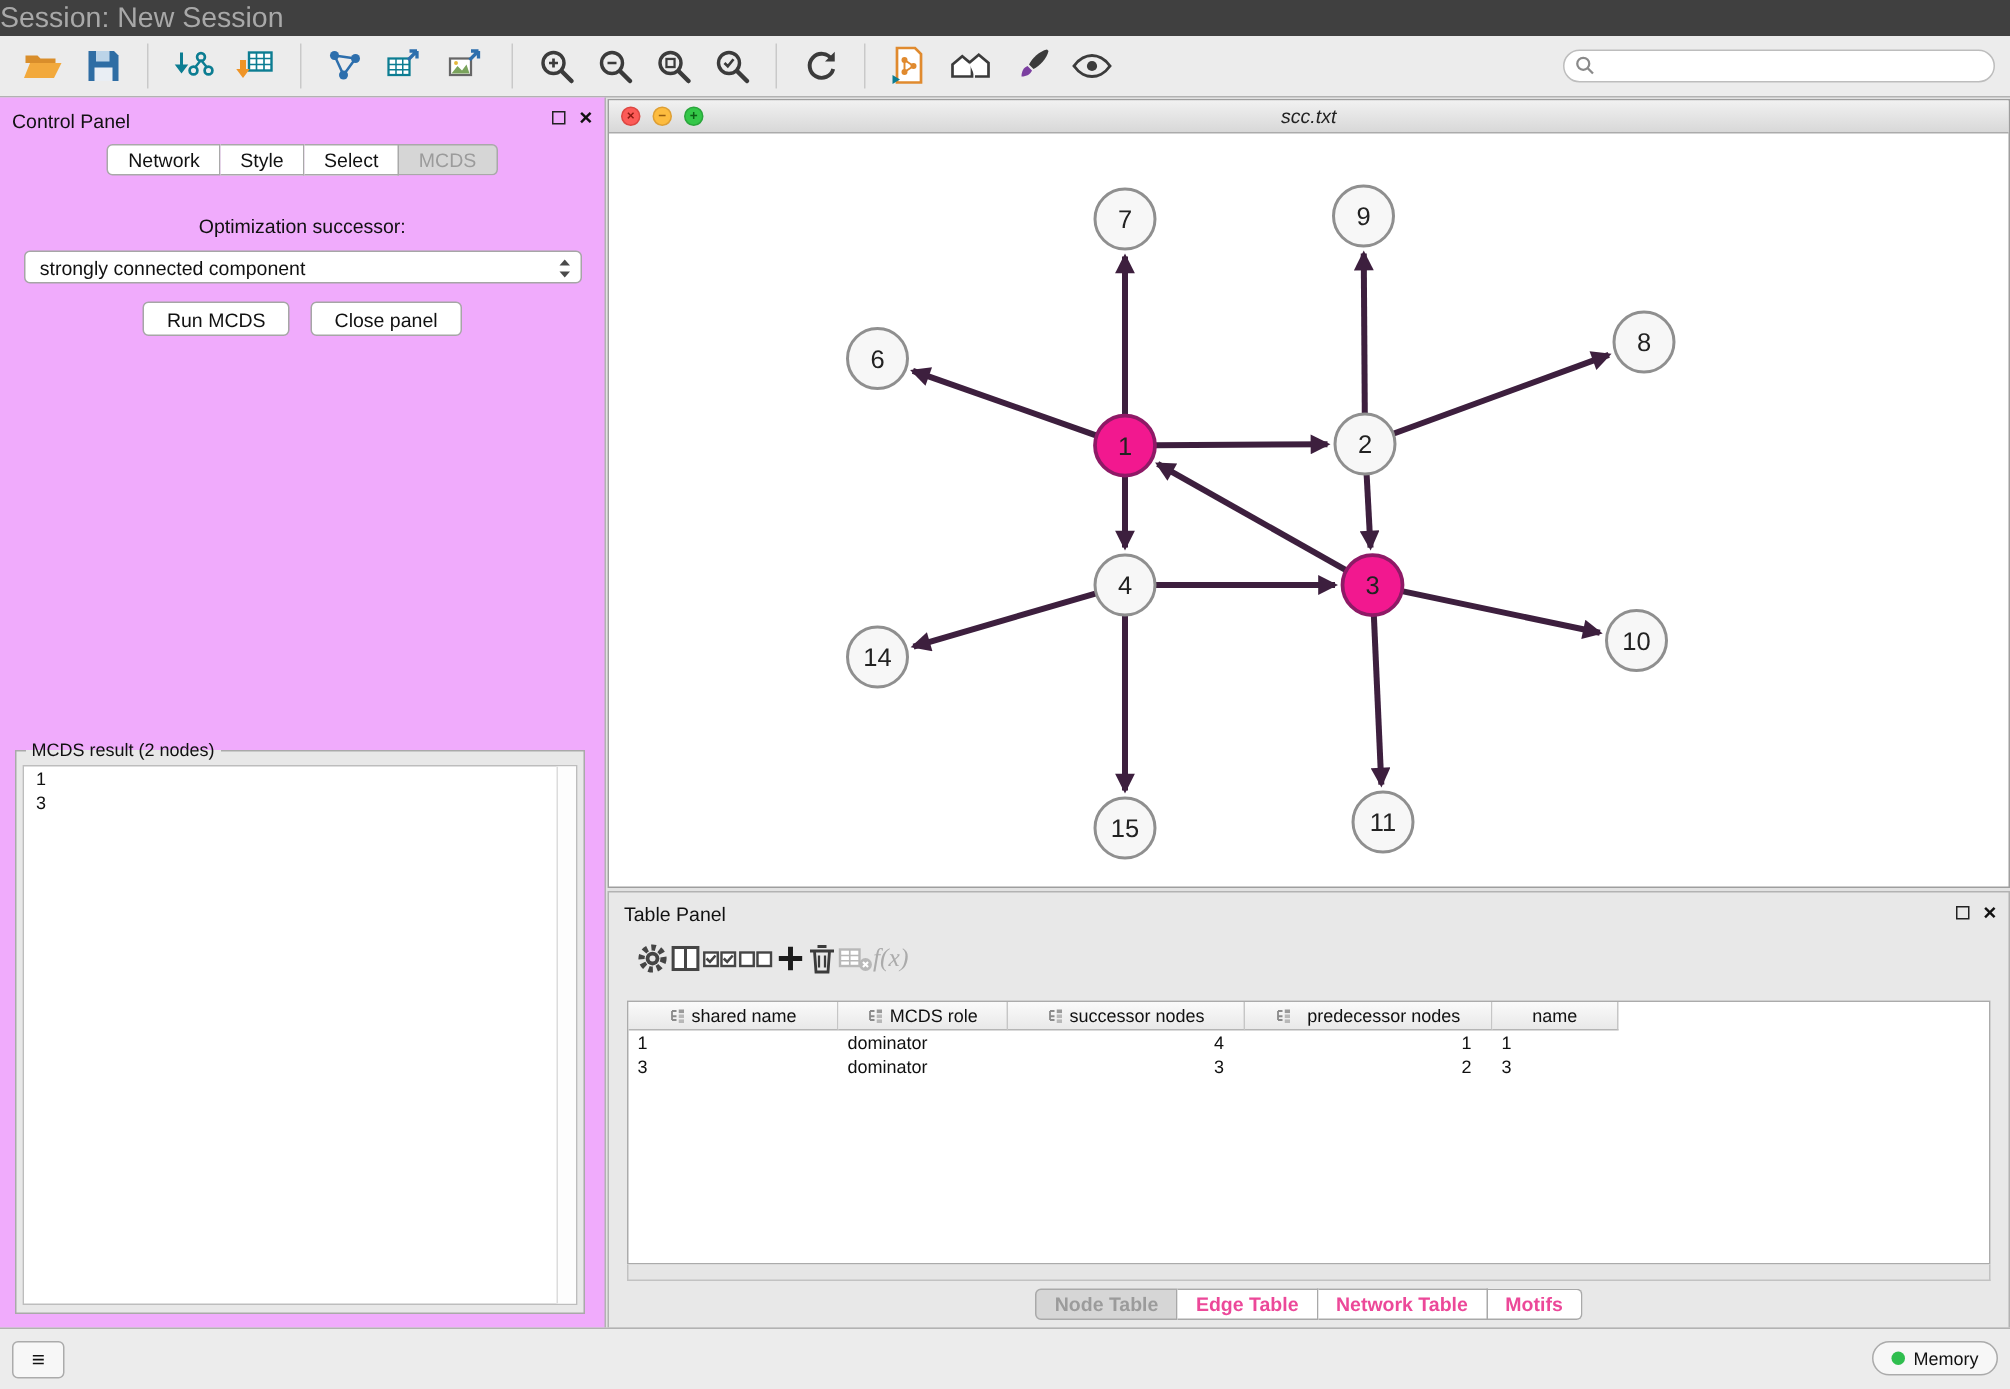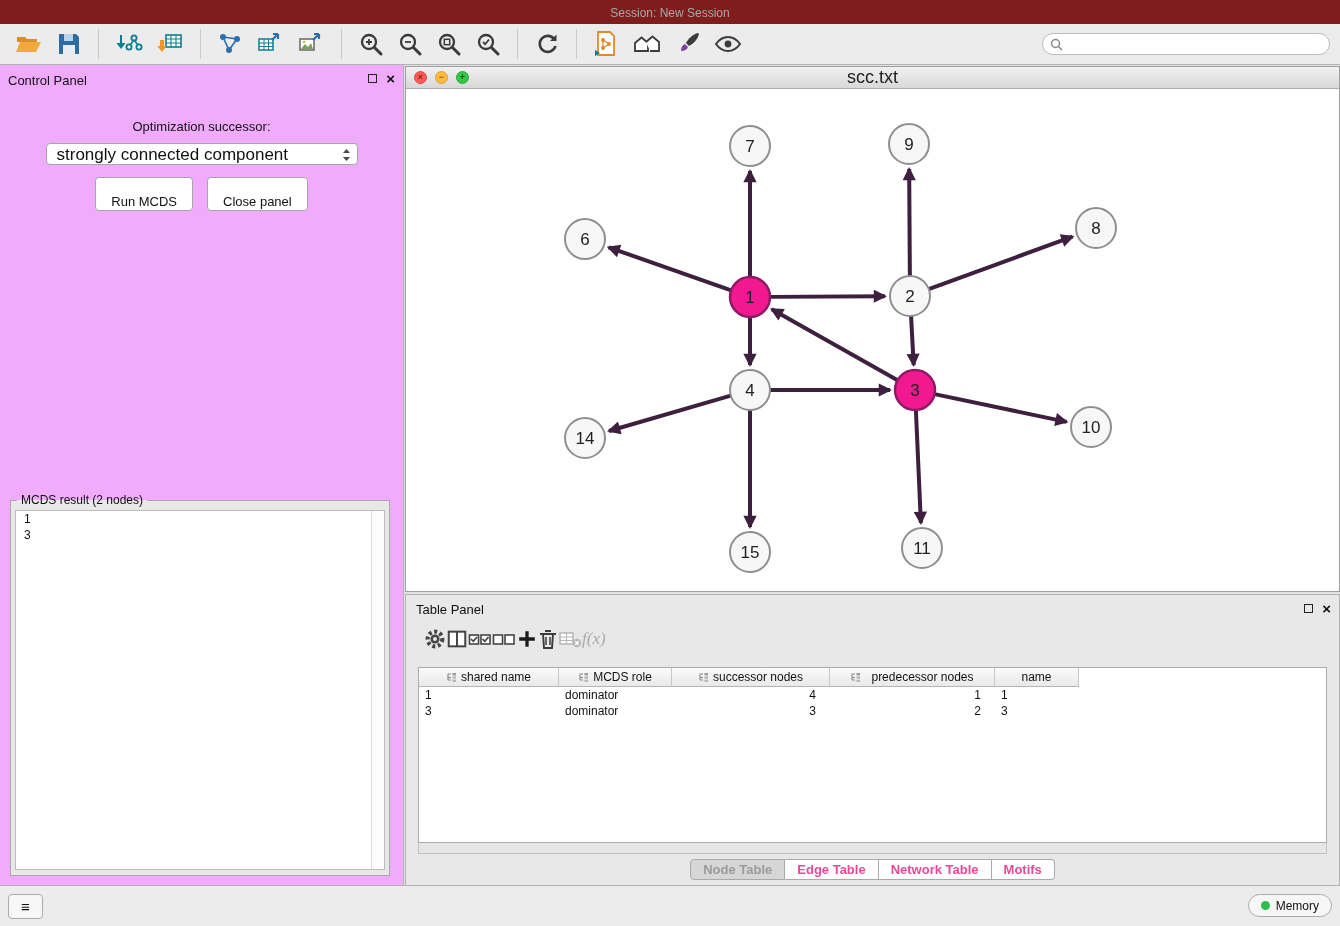--- a/index.html
+++ b/index.html
@@ -1,20 +1,20 @@
 <!DOCTYPE html>
 <html><head>
 <meta charset="utf-8">
 <style>
   html,body{margin:0;padding:0;}
   body{width:1340px;height:926px;position:relative;overflow:hidden;
        font-family:"Liberation Sans",sans-serif;background:#e2e2e2;color:#111;}
   
-  .titlebar{position:absolute;top:0;left:0;right:0;height:24px;background:#7f1d1d;
-            color:#a8a8a8;font-size:12px;text-align:center;line-height:26px;}
+  .titlebar{position:absolute;top:0;left:0;right:0;height:24px;background:#404040;
+            color:#a8a8a8;font-size:19px;text-align:left;line-height:26px;}
   .toolbar{position:absolute;top:24px;left:0;right:0;height:41px;background:#ececec;
            border-bottom:1px solid #b2b2b2;display:flex;align-items:center;
            padding:0 10px;box-sizing:border-box;gap:3px;}
   .tb-btn{background:none;border:none;padding:2px 5px;display:flex;align-items:center;justify-content:center;}
   .tb-sep{width:1px;height:30px;background:#c9c9c9;margin:0 8px;}
   .search-wrap{margin-left:auto;position:relative;width:288px;}
   .search-wrap input{width:100%;height:22px;border:1px solid #bdbdbd;border-radius:12px;
            padding:0 8px 0 26px;box-sizing:border-box;font-size:12px;background:#fff;outline:none;
            font-family:inherit;}
   .search-icon{position:absolute;left:8px;top:4px;}
@@ -27,45 +27,45 @@
   .cp-title{position:absolute;left:8px;top:8px;font-size:13px;}
   .panel-btns{position:absolute;right:8px;top:8px;display:flex;gap:9px;align-items:center;}
   .float-btn{width:9px;height:9px;border:1.5px solid #222;background:transparent;box-sizing:border-box;}
   .close-btn{font-size:15px;font-weight:700;color:#111;line-height:11px;}
   .cp-tabs{display:flex;justify-content:center;margin-top:3px;}
   .tab{font-size:13px;padding:2px 13px;background:#fff;border:1px solid #a9a9a9;border-left:none;color:#111;}
   .tab:first-child{border-left:1px solid #a9a9a9;border-radius:4px 0 0 4px;}
   .tab:last-child{border-radius:0 4px 4px 0;}
   .tab.dim{background:#d6d6d6;color:#9b9b9b;}
   .opt-label{text-align:center;font-size:13px;margin-top:26px;}
-  .dropdown{width:312px;margin:9px auto 0;height:22px;background:#fff;border:1px solid #a6a6a6;
-            border-radius:4px;position:relative;font-size:17px;line-height:22px;
+  .dropdown{width:372px;margin:9px auto 0;height:22px;background:#fff;border:1px solid #a6a6a6;
+            border-radius:4px;position:relative;font-size:13px;line-height:22px;
             padding-left:10px;box-sizing:border-box;}
   .dropdown svg{position:absolute;right:6px;top:4px;}
   .cp-buttons{display:flex;justify-content:center;gap:14px;margin-top:12px;}
   .btn{height:23px;background:#fff;border:1px solid #a6a6a6;border-radius:4px;font-size:13px;
-       padding:16px 15px;font-family:inherit;color:#111;}
+       padding:4px 15px;font-family:inherit;color:#111;}
   fieldset.result{position:absolute;left:10px;right:13px;top:428px;bottom:10px;
        border:1px solid #a9a9a9;margin:0;padding:0;background:#e8e8e8;}
   fieldset.result legend{font-size:12px;margin-left:6px;padding:0 4px;}
   .listbox{position:absolute;left:4px;right:4px;top:3px;bottom:5px;background:#fff;border:1px solid #bdbdbd;}
   .list-scroll{position:absolute;right:0;top:0;bottom:0;width:12px;border-left:1px solid #dcdcdc;background:#fdfdfd;}
   .list-item{font-size:12px;padding:1px 0 1px 8px;}
   
   .right{position:absolute;left:405px;top:0;right:0;bottom:0;}
   .net-window{position:absolute;top:1px;left:0;right:0;height:526px;border:1px solid #9e9e9e;
               box-sizing:border-box;background:#fff;}
   .net-titlebar{height:21px;background:linear-gradient(#f1f1f1,#d8d8d8);border-bottom:1px solid #ababab;position:relative;}
   .traffic{position:absolute;left:8px;top:4px;display:flex;gap:8px;}
   .tl{width:13px;height:13px;border-radius:50%;font-size:9px;font-weight:700;display:flex;
       align-items:center;justify-content:center;box-sizing:border-box;line-height:1;}
   .tl.red{background:#fc5b57;border:1px solid #dd4742;color:#8c1a11;}
   .tl.yellow{background:#fdbc3f;border:1px solid #de9f34;color:#985d10;}
   .tl.green{background:#34c748;border:1px solid #2aa63c;color:#0d5f16;}
-  .net-title{text-align:center;line-height:21px;font-size:18px;color:#222;}
+  .net-title{text-align:center;line-height:21px;font-size:13px;color:#222;font-style:italic;}
   .net-content{position:absolute;top:21px;left:0;right:0;bottom:0;}
   svg.graph{width:100%;height:100%;display:block;}
   svg.graph text{font-family:"Liberation Sans",sans-serif;}
   
   .table-panel{position:absolute;left:0;right:0;top:529px;bottom:0;background:#e8e8e8;
                border:1px solid #b2b2b2;box-sizing:border-box;}
   .tp-header{height:26px;position:relative;}
   .tp-title{position:absolute;left:10px;top:7px;font-size:13px;}
   .tp-toolbar{height:36px;display:flex;align-items:center;padding-left:18px;}
   .tp-ico-btn{background:none;border:none;padding:0;display:flex;align-items:center;}
@@ -233,20 +233,26 @@
 
 <div class="main">
 
   <div class="control-panel">
     <div class="cp-header">
       <span class="cp-title">Control Panel</span>
       <span class="panel-btns">
         <span class="float-btn"></span>
         <span class="close-btn">×</span>
       </span>
+    </div>
+    <div class="cp-tabs">
+      <span class="tab">Network</span>
+      <span class="tab">Style</span>
+      <span class="tab">Select</span>
+      <span class="tab dim">MCDS</span>
     </div>
     <div class="opt-label">Optimization successor:</div>
     <div class="dropdown">
       <span>strongly connected component</span>
       <svg width="9" height="14" viewBox="0 0 9 14">
         <path d="M4.5 1L8 5H1z" fill="#4a4a4a"></path>
           <path d="M4.5 13L1 9h7z" fill="#4a4a4a"></path>
       </svg>
     </div>
     <div class="cp-buttons">

